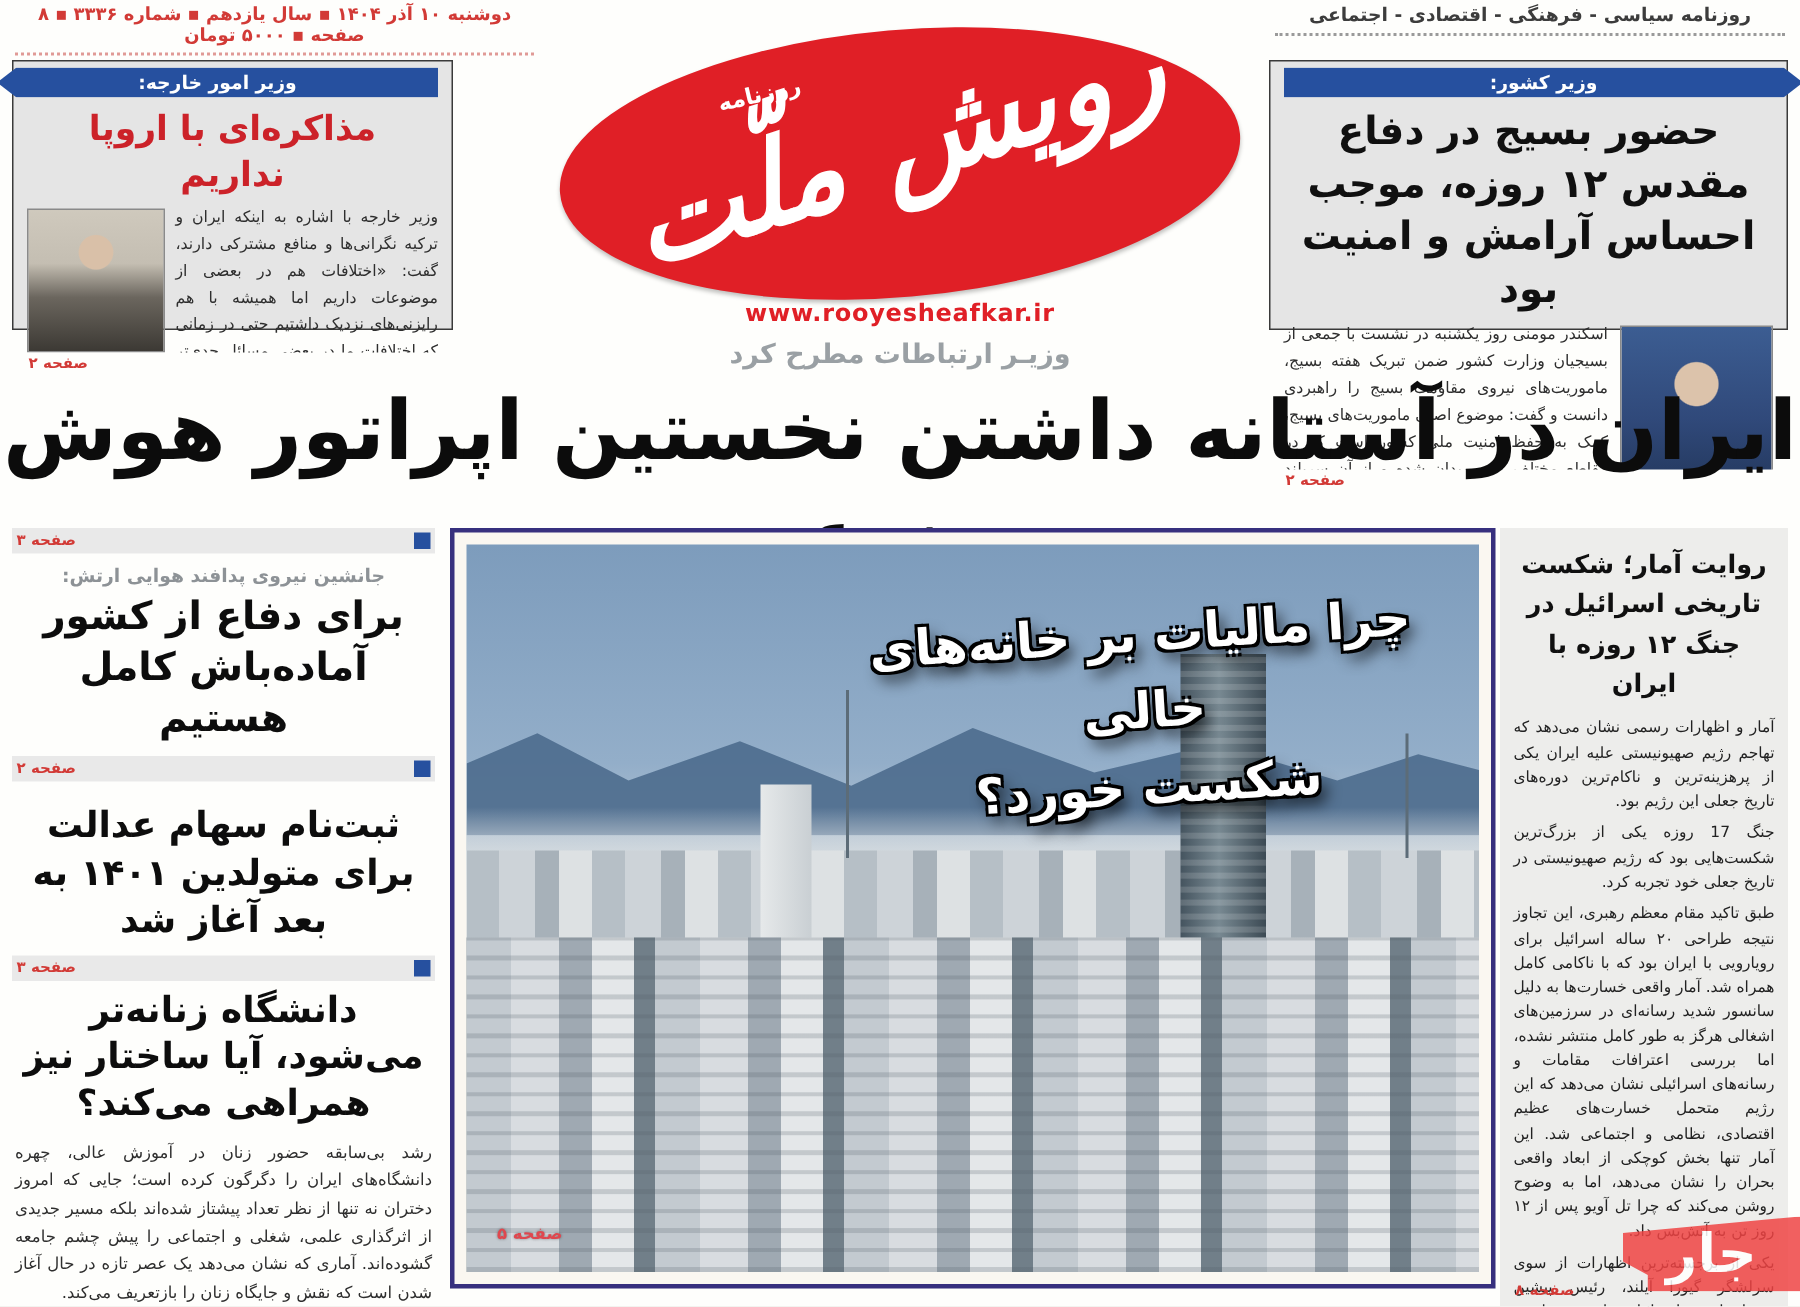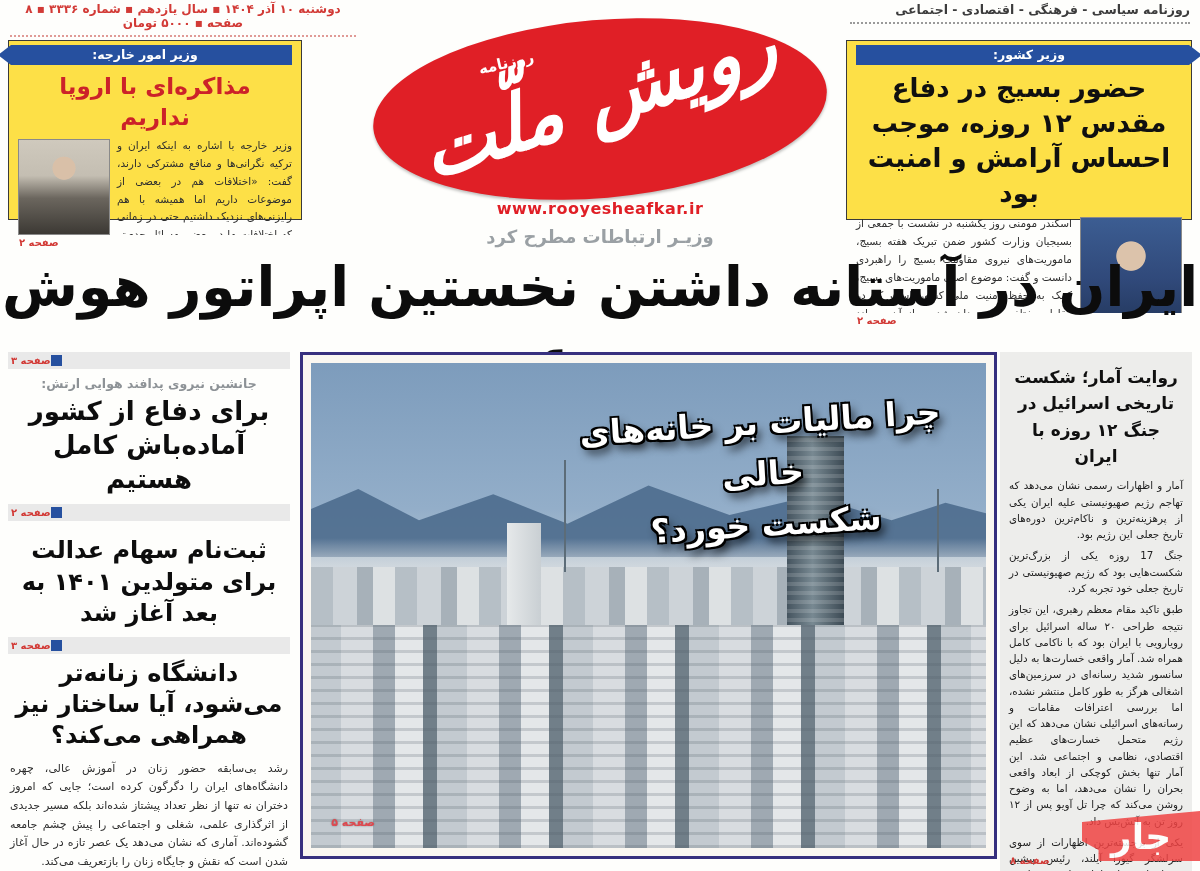--- a/index.html
+++ b/index.html
@@ -1,41 +1,41 @@
 <!DOCTYPE html>
 <html lang="fa" dir="rtl"><head>
 <meta charset="utf-8">
 <style>
   html,body{margin:0;padding:0;background:#e9e9e6;}
   .page{position:relative;width:1200px;height:871px;margin:0 auto;background:#fefefc;
         font-family:"DejaVu Sans",sans-serif;overflow:hidden;direction:rtl;}
 
   
-  .tb-right{position:absolute;top:2px;right:10px;width:340px;
+  .tb-right{position:absolute;top:2px;right:10px;width:340px;text-align:center;
             color:#3c3c3c;font-size:12.5px;font-weight:bold;
             border-bottom:2px dotted #9a9a9a;padding-bottom:5px;}
   .tb-left{position:absolute;top:2px;left:10px;width:346px;text-align:center;
            color:#d23a36;font-size:12px;font-weight:bold;
            border-bottom:2px dotted #e09a96;padding-bottom:5px;}
 
   
   .logo-wrap{position:absolute;top:20px;left:50%;transform:translateX(-50%);
              width:455px;height:198px;z-index:5;}
   .logo-ellipse{position:absolute;inset:0 0 20px 0;background:#e01f26;border-radius:50%;
                 transform:rotate(-5deg);box-shadow:0 2px 3px rgba(0,0,0,.25);overflow:hidden;}
   .logo-type{position:absolute;top:26px;left:110px;color:#fff;font-size:15px;font-weight:bold;
              transform:rotate(-8deg);}
   .logo-title{position:absolute;top:38px;left:0;right:0;text-align:center;color:#fff;
               font-size:78px;font-weight:bold;font-style:italic;
               transform:rotate(-13deg) skewX(-4deg);line-height:1;white-space:nowrap;}
   .logo-site{position:absolute;bottom:0;left:0;right:0;text-align:center;color:#e01f26;
              font-size:16px;font-weight:bold;letter-spacing:.5px;direction:ltr;}
 
   
-  .nbox{position:absolute;top:40px;height:178px;border:1.5px solid #3a3a3a;background:#fde047;}
+  .nbox{position:absolute;top:40px;height:178px;border:1.5px solid #3a3a3a;background:#e5e5e5;}
   .nbox-left{left:8px;width:292px;}
   .nbox-right{right:8px;width:344px;}
   .ribbon{position:absolute;top:4px;height:20px;background:#26509f;color:#fff;
           font-size:12.5px;font-weight:bold;text-align:center;line-height:20px;z-index:2;}
   .ribbon-l{left:-11px;right:9px;clip-path:polygon(0 50%,13px 0,100% 0,100% 100%,13px 100%);}
   .ribbon-r{right:-11px;left:9px;clip-path:polygon(0 0,calc(100% - 13px) 0,100% 50%,calc(100% - 13px) 100%,0 100%);}
   .nbox .hl{font-weight:bold;text-align:center;line-height:1.35;margin:30px 6px 4px 6px;}
   .nbox-left .hl{color:#cc2229;font-size:23px;padding:0 34px;}
   .nbox-right .hl{color:#101010;font-size:26px;padding:0 4px;}
   .nbox .content{padding:0 9px;font-size:10.5px;line-height:1.7;color:#2e2e2e;
@@ -53,21 +53,21 @@
   .lead-kicker{position:absolute;top:226px;left:0;right:0;text-align:center;
                color:#9aa0a4;font-size:18px;font-weight:bold;}
   .lead-headline{position:absolute;top:252px;left:0;right:0;text-align:center;
                  color:#0c0c0c;font-size:55px;font-weight:bold;line-height:1.3;
                  letter-spacing:-1px;}
 
   
   .col-left{position:absolute;left:8px;top:352px;width:282px;height:519px;
             display:flex;flex-direction:column;overflow:hidden;}
   .pagebar{height:17px;flex:0 0 17px;background:#e9e9e9;display:flex;align-items:center;
-           padding:0 3px;direction:ltr;}
+           justify-content:space-between;padding:0 3px;direction:ltr;}
   .pagebar .ref{color:#d23a36;font-size:10px;font-weight:bold;}
   .pagebar .sq{width:11px;height:11px;background:#26509f;}
   .st-kicker{text-align:center;color:#8d9296;font-size:12.5px;font-weight:bold;margin-top:7px;}
   .st-hl{text-align:center;color:#0d0d0d;font-weight:bold;line-height:1.3;margin:4px 0 8px 0;}
   .st-hl1{font-size:26px;}
   .st-hl2{font-size:24px;margin-top:14px;}
   .st-hl3{font-size:24px;}
   .st-body{font-size:11px;line-height:1.7;color:#2e2e2e;text-align:justify;margin:0 2px 5px 2px;}
 
   

